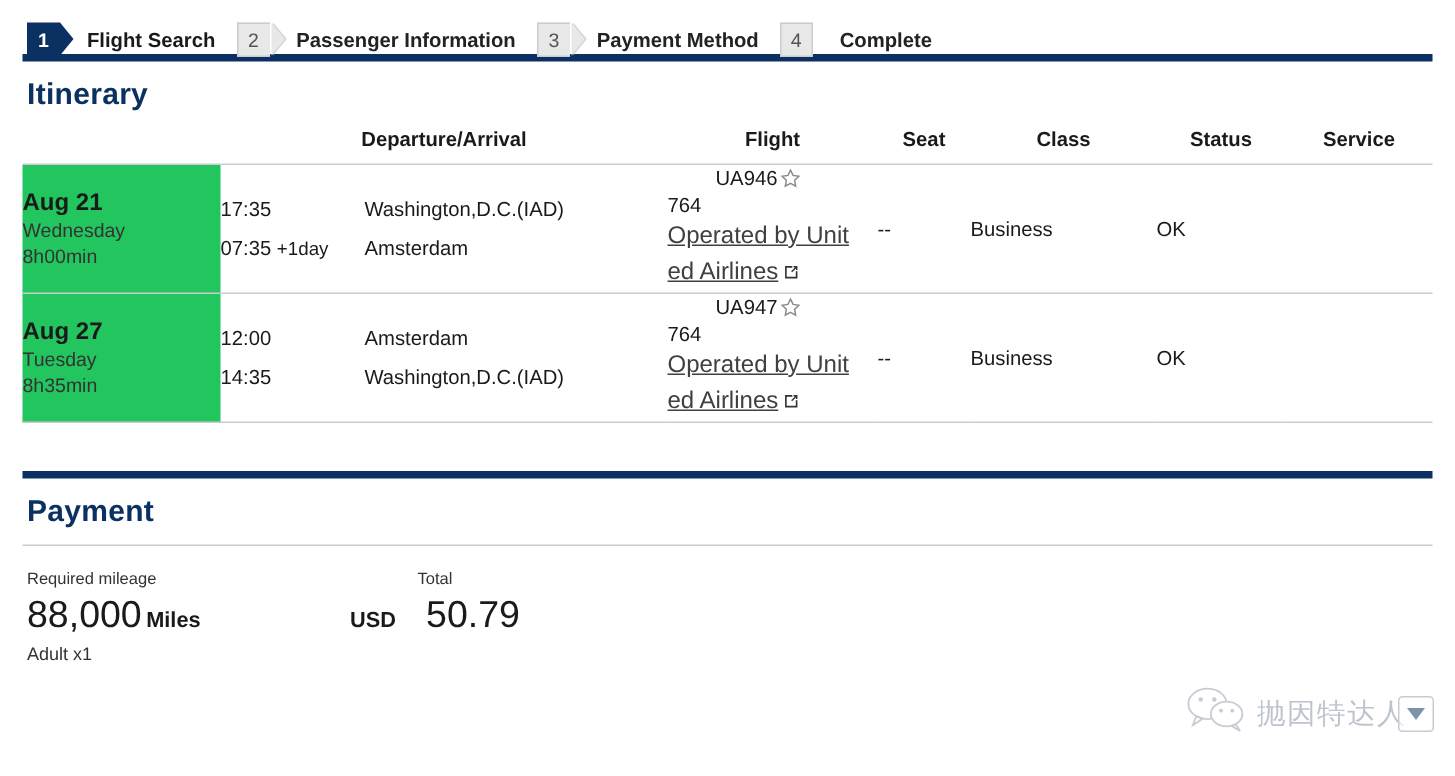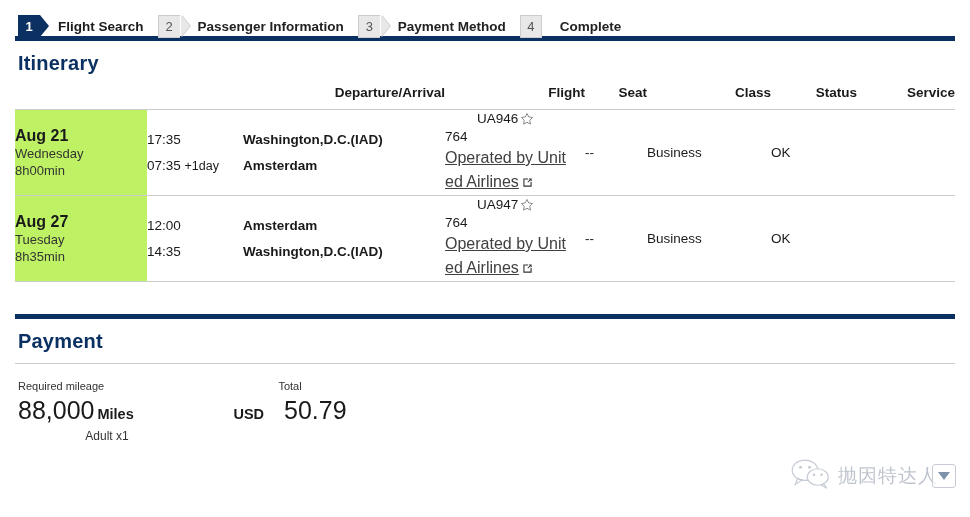--- a/index.html
+++ b/index.html
@@ -101,41 +101,41 @@
   .itin {
     width: 940px;
     margin: 0 15px;
     border-collapse: collapse;
     table-layout: fixed;
   }
   .itin th {
     font-size: 13.5px;
     font-weight: bold;
     color: #1a1a1a;
-    text-align: right;
+    text-align: center;
     padding: 0 0 9px 0;
     vertical-align: bottom;
     border-bottom: 1px solid #cccccc;
   }
   .itin td {
     vertical-align: middle;
     font-size: 13.5px;
     border-bottom: 1px solid #cccccc;
     padding: 0;
   }
   .col-date   { width: 132px; }
   .col-dep    { width: 298px; }
   .col-flight { width: 140px; }
   .col-seat   { width: 62px;  }
   .col-class  { width: 124px; }
   .col-status { width: 86px;  }
   .col-svc    { width: 98px;  }
 
   .cell-date {
-    background: #bef264;
+    background: #22c55e;
     padding: 14px 0 14px 18px;
     vertical-align: top;
     box-sizing: border-box;
   }
   .date-big {
     font-size: 16px;
     font-weight: bold;
     color: #1a1a1a;
     line-height: 19px;
   }
@@ -153,21 +153,21 @@
   }
   .leg-time {
     width: 96px;
     font-size: 13.5px;
     color: #1a1a1a;
     flex: 0 0 96px;
   }
   .leg-time .plusday { font-size: 12.5px; }
   .leg-place {
     font-size: 13.5px;
-    font-weight: bold;
+    font-weight: normal;
     color: #1a1a1a;
   }
 
   .flight-cell { padding: 12px 0; }
   .flight-no {
     font-size: 13.5px;
     color: #1a1a1a;
     display: flex;
     align-items: center;
     line-height: 18px;
@@ -237,21 +237,20 @@
   .pay-cur {
     font-size: 14.5px;
     color: #1a1a1a;
     font-weight: bold;
     margin-right: 20px;
   }
   .pay-note {
     font-size: 12px;
     color: #333333;
     line-height: 15px;
-    text-align: center;
   }
 
   
   .watermark {
     position: absolute;
     right: 14px;
     bottom: 24px;
     display: flex;
     align-items: center;
     opacity: .55;

